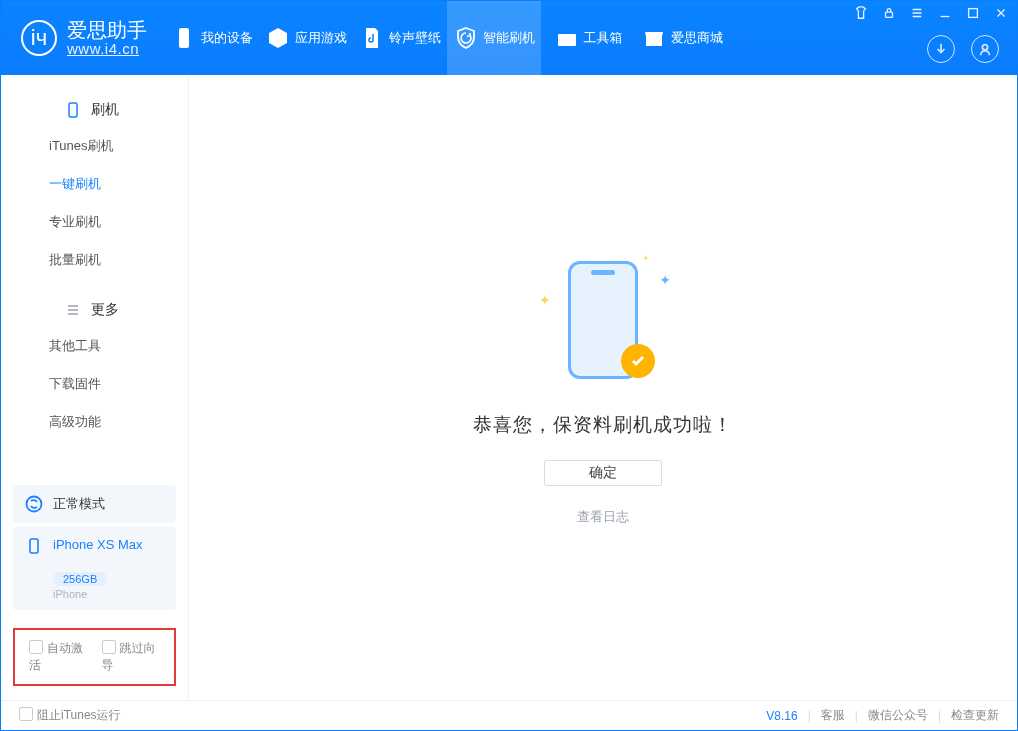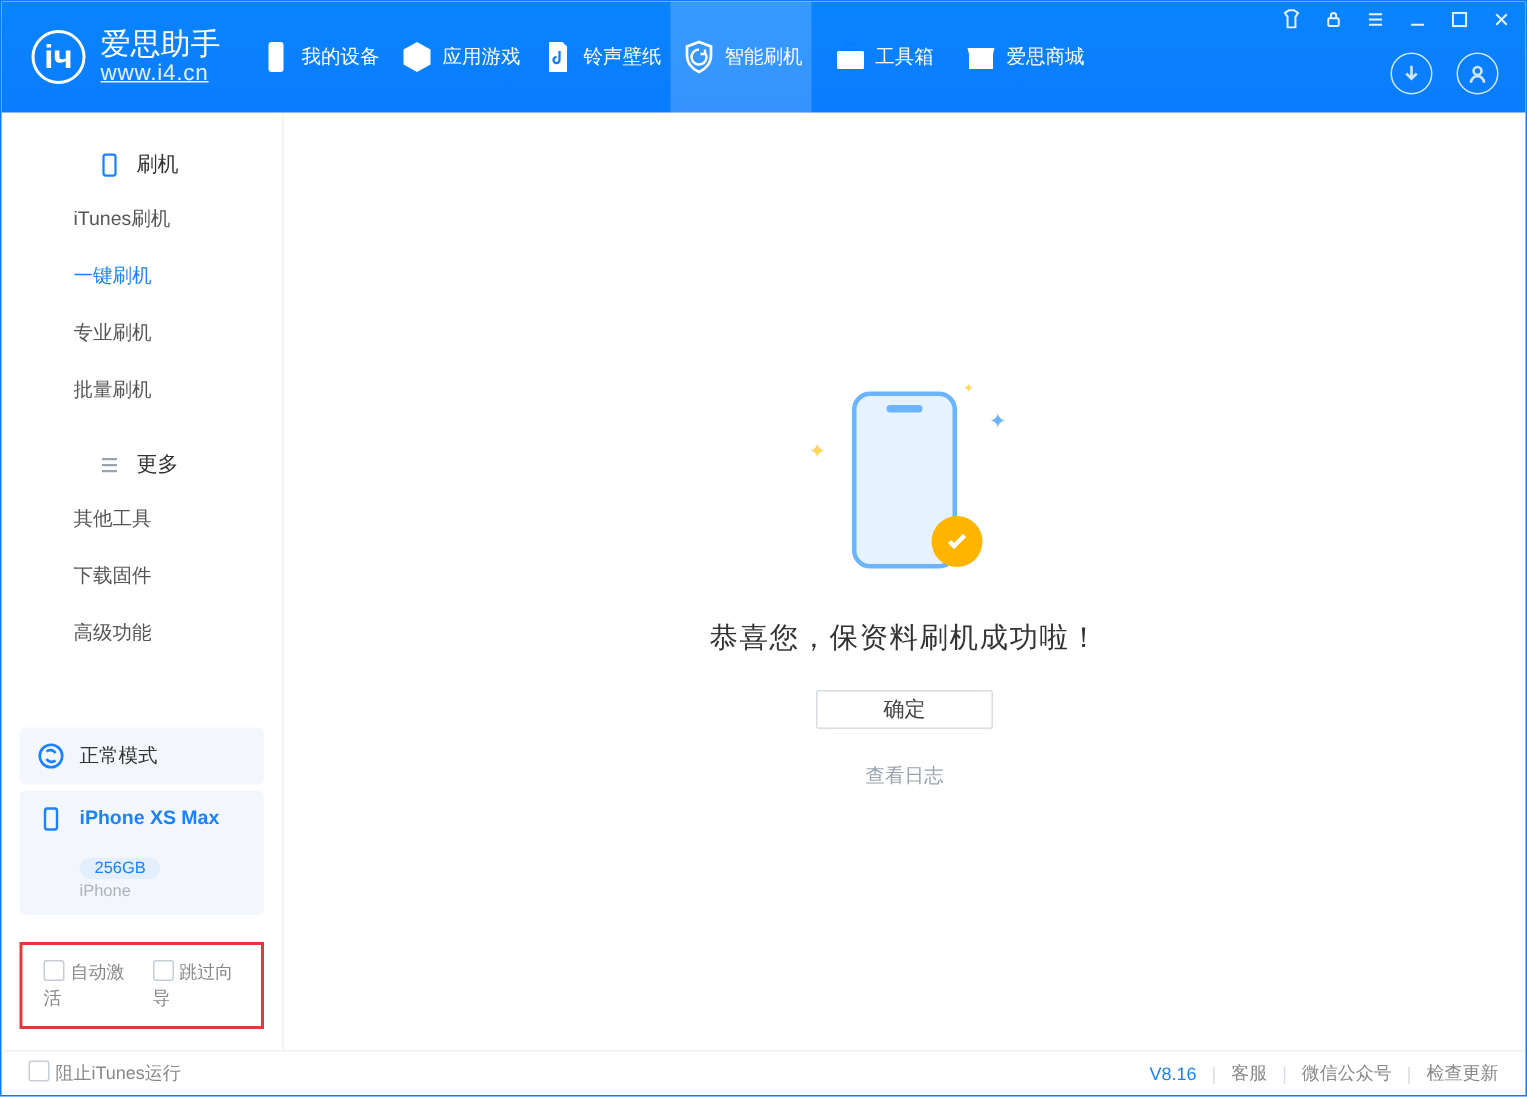--- a/index.html
+++ b/index.html
@@ -1,21 +1,21 @@
 <!DOCTYPE html>
 <html><head>
 <meta charset="utf-8">
 <style>
 * { margin: 0; padding: 0; box-sizing: border-box; font-family: "Microsoft YaHei", Arial, sans-serif; }
 body { background: #fff; width: 1018px; height: 731px; overflow: hidden; border: 1px solid #0a7cff; }
 
 
 .header { background: linear-gradient(to bottom, #0a84ff, #0a7cff); height: 74px; display: flex; align-items: center; color: #fff; position: relative; }
 .logo-area { display: flex; align-items: center; padding: 0 18px 0 20px; gap: 10px; }
-.logo-circle { width: 36px; height: 36px; border: 2.5px solid #fff; border-radius: 50%; display: flex; align-items: center; justify-content: center; font-weight: bold; font-size: 22px; }
+.logo-circle { width: 36px; height: 36px; border: 2.5px solid #fff; border-radius: 50%; display: flex; align-items: center; justify-content: center; font-weight: normal; font-size: 22px; }
 .logo-txt { line-height: 1.1; }
 .logo-txt .cn { font-size: 20px; font-weight: 500; }
 .logo-txt .en { font-size: 15px; opacity: .9; letter-spacing: .5px; text-decoration: underline; }
 
 .tabs { display: flex; height: 100%; }
 .tab { width: 94px; display: flex; align-items: center; justify-content: center; gap: 4px; font-size: 13px; cursor: pointer; position: relative; }
 .tab.active { background: rgba(255,255,255,.18); }
 .tab-icon { width: 26px; height: 26px; display: flex; align-items: center; justify-content: center; }
 .tab-icon svg { width: 24px; height: 24px; fill: #fff; }
 
@@ -219,21 +219,21 @@
             <circle cx="9" cy="9" r="7.5"></circle>
             <path d="M6 6a4 4 0 016 1M12 12a4 4 0 01-6-1"></path>
           </svg>
         <span>正常模式</span>
       </div>
       <div class="sb-card" style="align-items:flex-start">
         <svg viewBox="0 0 18 18" fill="none" stroke="#1a82ff" stroke-width="1.6">
             <rect x="5" y="2" width="8" height="14" rx="1.5"></rect>
           </svg>
         <div>
-          <div style="font-weight:700;color:#1a82ff">iPhone XS Max</div>
+          <div style="font-weight:400;color:#1a82ff">iPhone XS Max</div>
           <span class="badge">256GB</span>
           <div class="sub">iPhone</div>
         </div>
       </div>
 
       <div class="sb-check-row">
         <label><span class="chk"></span><span>自动激活</span></label>
         <label><span class="chk"></span><span>跳过向导</span></label>
       </div>
     </div>

